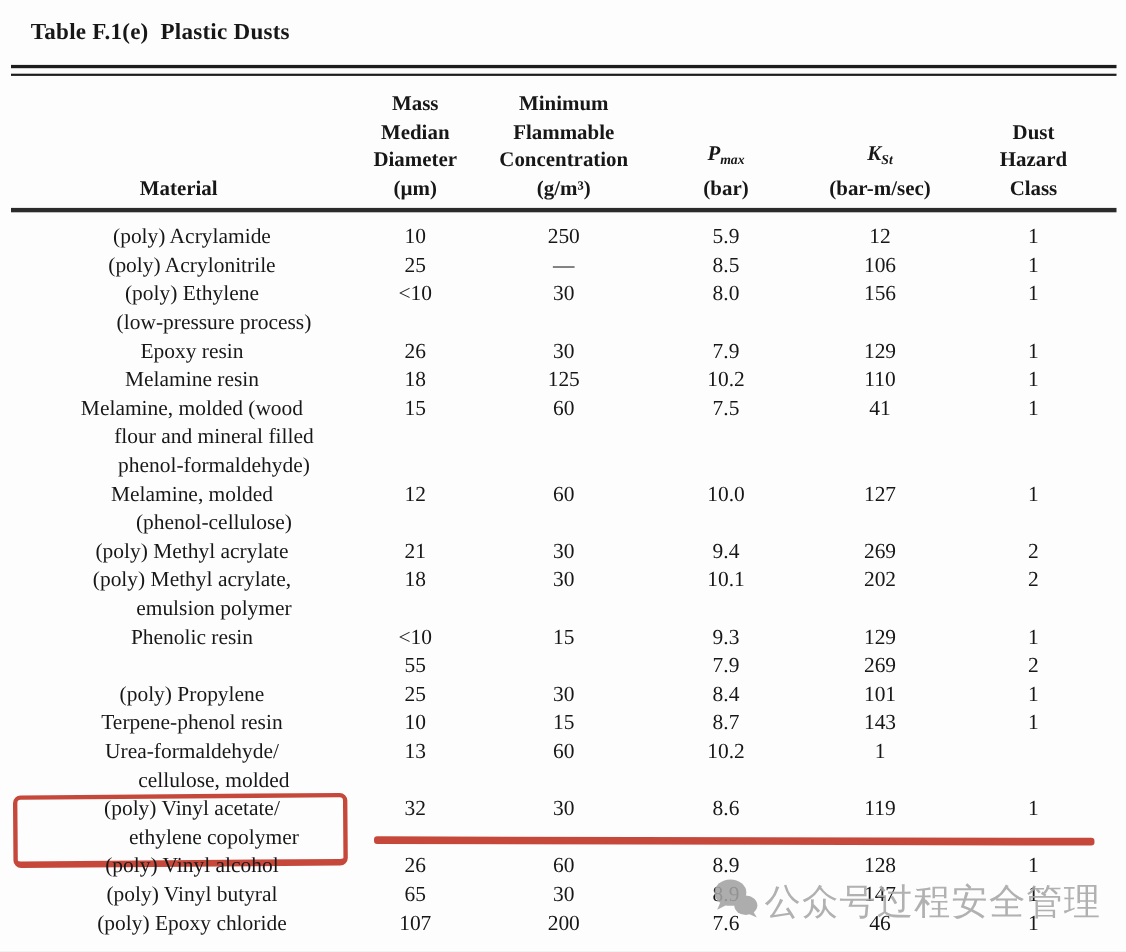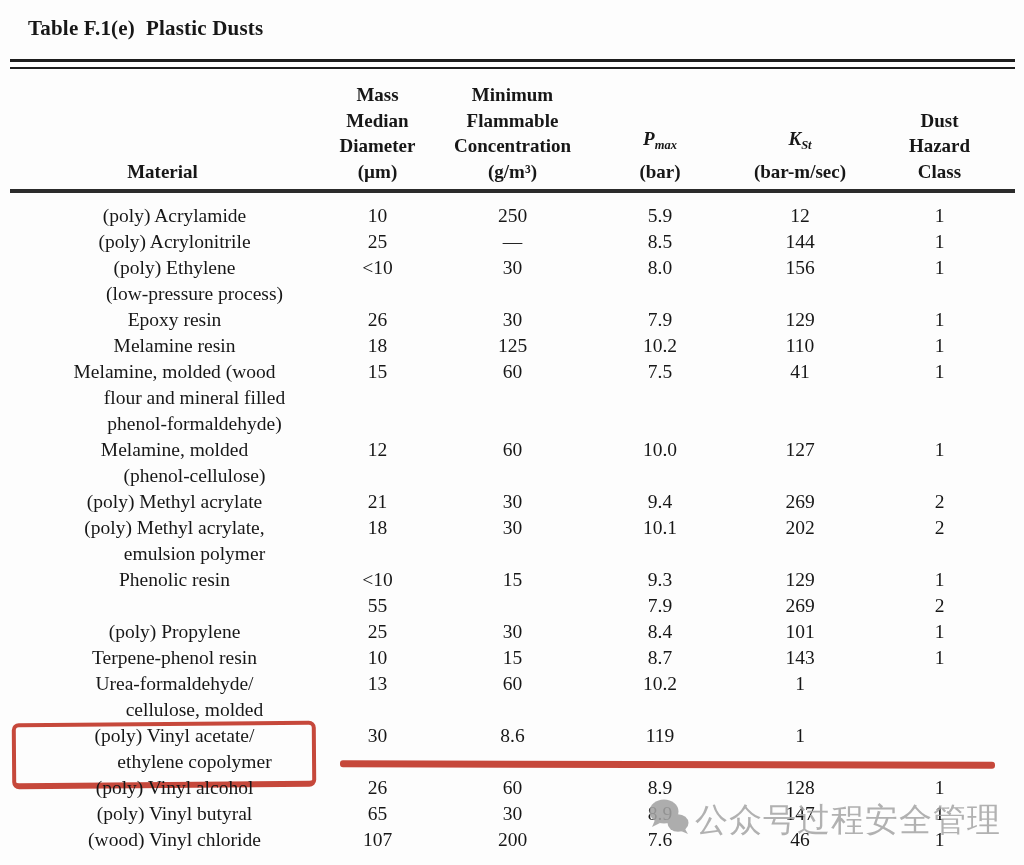--- a/index.html
+++ b/index.html
@@ -110,21 +110,21 @@
         <div class="cell">12</div>
         <div class="cell">1</div>
       </div>
       <div class="row">
         <div class="cell material">
           <div class="mat-line">(poly) Acrylonitrile</div>
         </div>
         <div class="cell">25</div>
         <div class="cell">—</div>
         <div class="cell">8.5</div>
-        <div class="cell">144</div>
+        <div class="cell">106</div>
         <div class="cell">1</div>
       </div>
       <div class="row">
         <div class="cell material">
           <div class="mat-line">(poly) Ethylene</div>
           <div class="mat-line cont">(low-pressure process)</div>
         </div>
         <div class="cell">&lt;10</div>
         <div class="cell">30</div>
         <div class="cell">8.0</div>
@@ -243,20 +243,21 @@
         <div class="cell">13</div>
         <div class="cell">60</div>
         <div class="cell">10.2</div>
         <div class="cell">1</div>
       </div>
       <div class="row">
         <div class="cell material">
           <div class="mat-line">(poly) Vinyl acetate/</div>
           <div class="mat-line cont">ethylene copolymer</div>
         </div>
+        <div class="cell">32</div>
         <div class="cell">30</div>
         <div class="cell">8.6</div>
         <div class="cell">119</div>
         <div class="cell">1</div>
         <div class="red-box"></div>
         <div class="red-strike"></div>
       </div>
       <div class="row">
         <div class="cell material">
           <div class="mat-line">(poly) Vinyl alcohol</div>
@@ -272,21 +273,21 @@
           <div class="mat-line">(poly) Vinyl butyral</div>
         </div>
         <div class="cell">65</div>
         <div class="cell">30</div>
         <div class="cell">8.9</div>
         <div class="cell">147</div>
         <div class="cell">1</div>
       </div>
       <div class="row">
         <div class="cell material">
-          <div class="mat-line">(wood) Vinyl chloride</div>
+          <div class="mat-line">(poly) Epoxy chloride</div>
         </div>
         <div class="cell">107</div>
         <div class="cell">200</div>
         <div class="cell">7.6</div>
         <div class="cell">46</div>
         <div class="cell">1</div>
       </div>
     </div>
 
   <div class="watermark">

